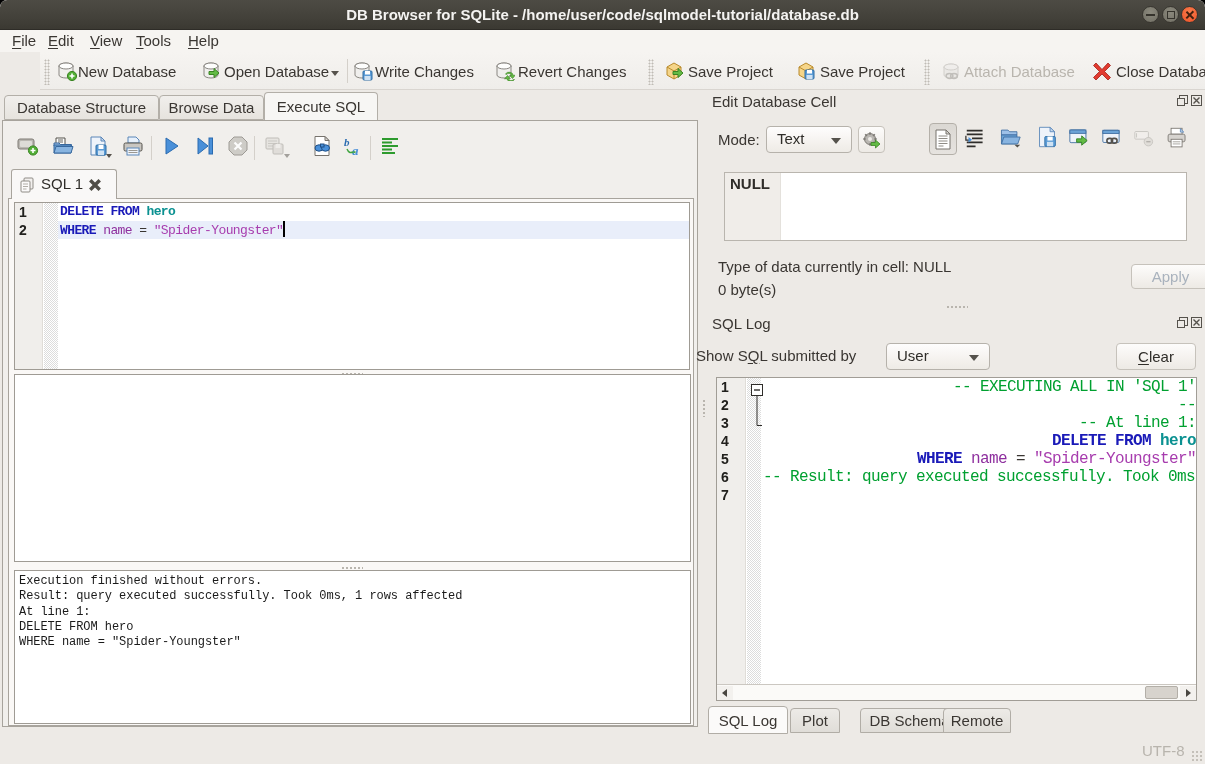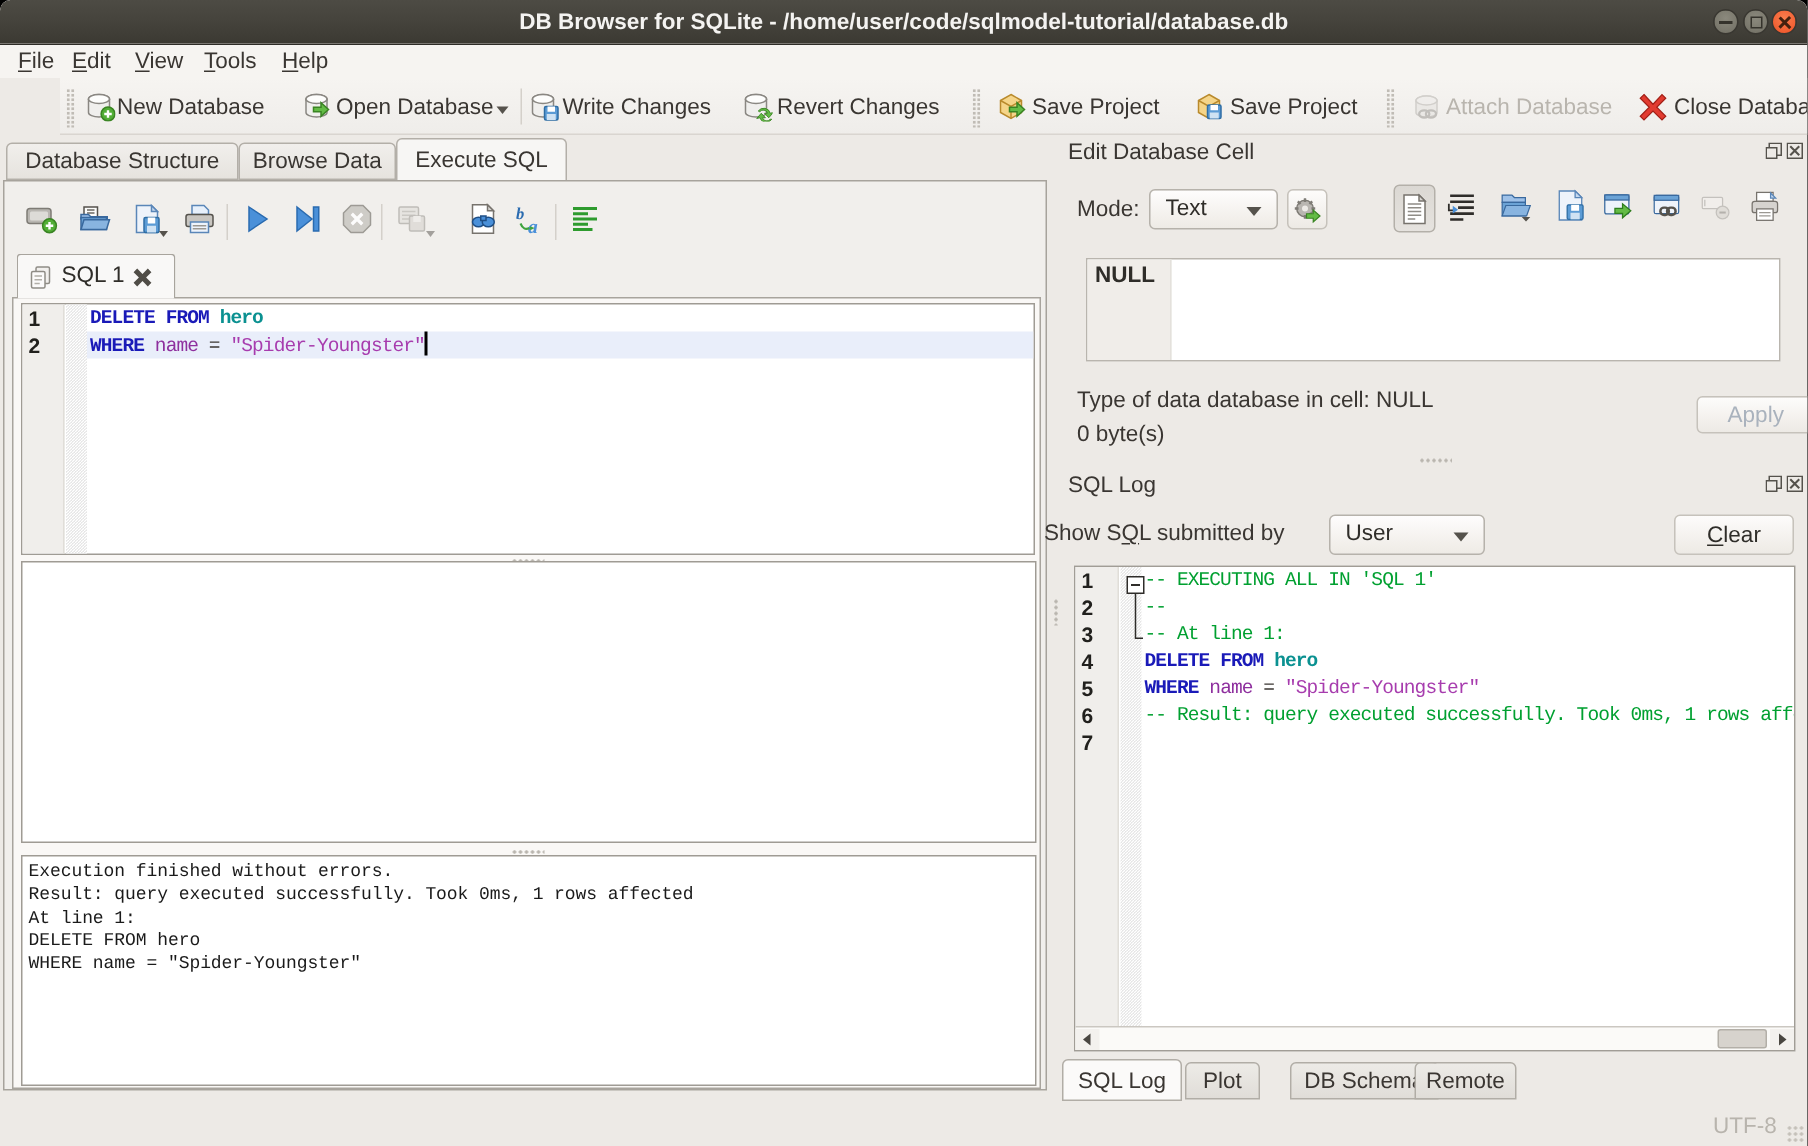--- a/index.html
+++ b/index.html
@@ -101,21 +101,21 @@
 
 
 #logframe { position:absolute; left:716px; top:377px; width:481px; height:324px; border:1px solid #a19d96; background:#fff; }
 #loggut { position:absolute; left:0; top:0; height:306px; width:29px; background:#f0eeeb; border-right:1px solid #e0ddd8;
   font-weight:bold; font-size:14px; color:#21201d; text-align:left; padding-left:4px; line-height:18px; }
 #logfold { position:absolute; left:30px; top:0; height:306px; width:14px; background-color:#fff;
   background-image:linear-gradient(45deg,#dcdcdc 25%,transparent 25%,transparent 75%,#dcdcdc 75%),
                    linear-gradient(45deg,#dcdcdc 25%,transparent 25%,transparent 75%,#dcdcdc 75%);
   background-position:0 0,1px 1px; background-size:2px 2px; }
 #logcode { position:absolute; left:44px; top:0; right:0; height:306px; overflow:hidden;
-  font-family:"Liberation Mono", monospace; font-size:13px; letter-spacing:-0.6px; line-height:18px; }
+  font-family:"Liberation Mono", monospace; font-size:16px; letter-spacing:-0.6px; line-height:18px;text-align:right; }
 #logcode div { height:18px; padding-left:2px; white-space:pre; }
 
 #hscroll { position:absolute; left:0; bottom:0; width:479px; height:16px; background:#fbfaf8; border-top:1px solid #cbc7c1; }
 .sbtn { position:absolute; top:1px; width:16px; height:14px; background:#f3f1ee; }
 .sthumb { position:absolute; left:428px; top:1px; width:33px; height:13px; background:#d7d3cd; border:1px solid #b3afa8; border-radius:2px; }
 .tri { position:absolute; width:0; height:0; }
 
 
 .btab { position:absolute; top:708px; height:25px; background:linear-gradient(#edebe7,#e0ddd8);
   border:1px solid #b1ada6; border-radius:4px 4px 0 0; text-align:center; padding-top:3px; font-size:15px; }
@@ -379,21 +379,21 @@
   <svg class="eico" style="position:absolute; left:1166px; top:127px;" width="26" height="25" viewBox="0 0 26 25">
       <rect x="6" y="1" width="13" height="7" fill="#fff" stroke="#77736d"></rect>
       <rect x="2.5" y="8" width="20" height="9" rx="2" fill="#d6d3cf" stroke="#77736d"></rect>
       <rect x="6" y="14" width="13" height="9" fill="#fff" stroke="#77736d"></rect>
       <path d="M8 17 h9 M8 19.5 h9" stroke="#9b9892"></path>
       <path d="M17 2 l4 4 h-4 z" fill="#c6d9ef" stroke="#5a86b8" transform="translate(0,-0.5)"></path>
     </svg>
   <div id="cellbox">
       <div class="null">NULL</div>
     </div>
-  <div class="label15" style="left:718px; top:258px;">Type of data database in cell: NULL</div>
+  <div class="label15" style="left:718px; top:258px;">Type of data currently in cell: NULL</div>
   <div class="label15" style="left:718px; top:281px;">0 byte(s)</div>
   <div class="btn" style="left:1131px; top:264px; width:79px; height:25px; color:#a9b2bd; padding-top:3px;">Apply</div>
   <div class="hsplit" style="left:946px; top:305px;"></div>
 
   <div class="docktitle" style="left:712px; top:315px;">SQL Log</div>
   <svg class="dockbtn" style="left:1177px; top:317px;" viewBox="0 0 11 11">
       <rect x="2.5" y="0.5" width="8" height="8" fill="none" stroke="#55524c"></rect>
       <rect x="0.5" y="3.5" width="7" height="7" fill="#edeae6" stroke="#55524c"></rect>
     </svg>
   <svg class="dockbtn" style="left:1191px; top:317px;" viewBox="0 0 11 11">

